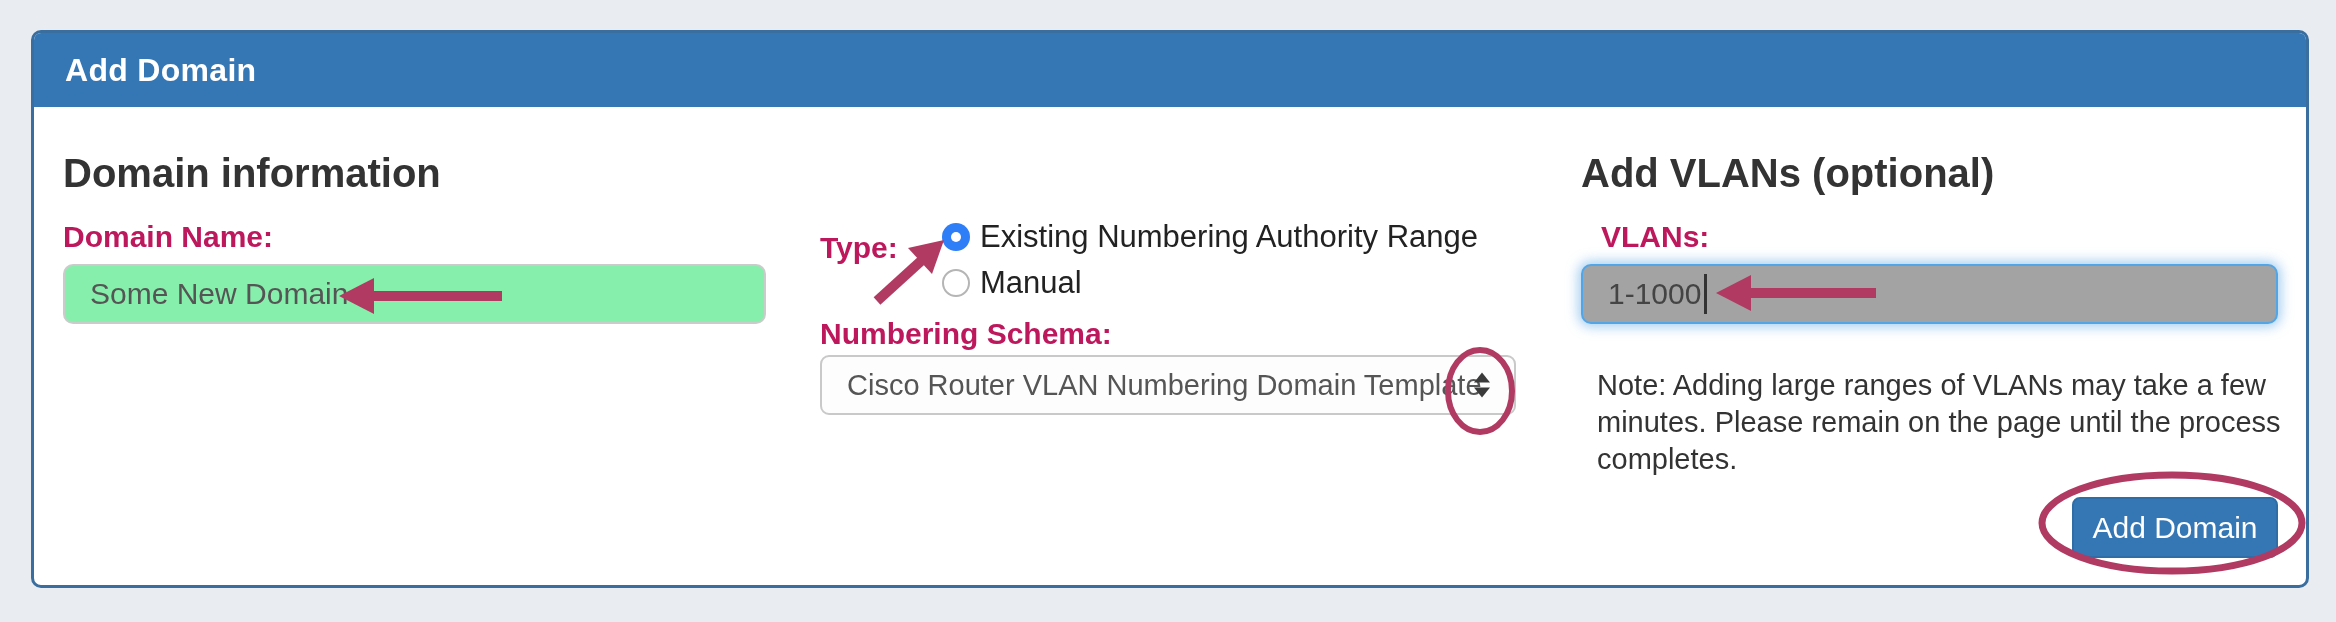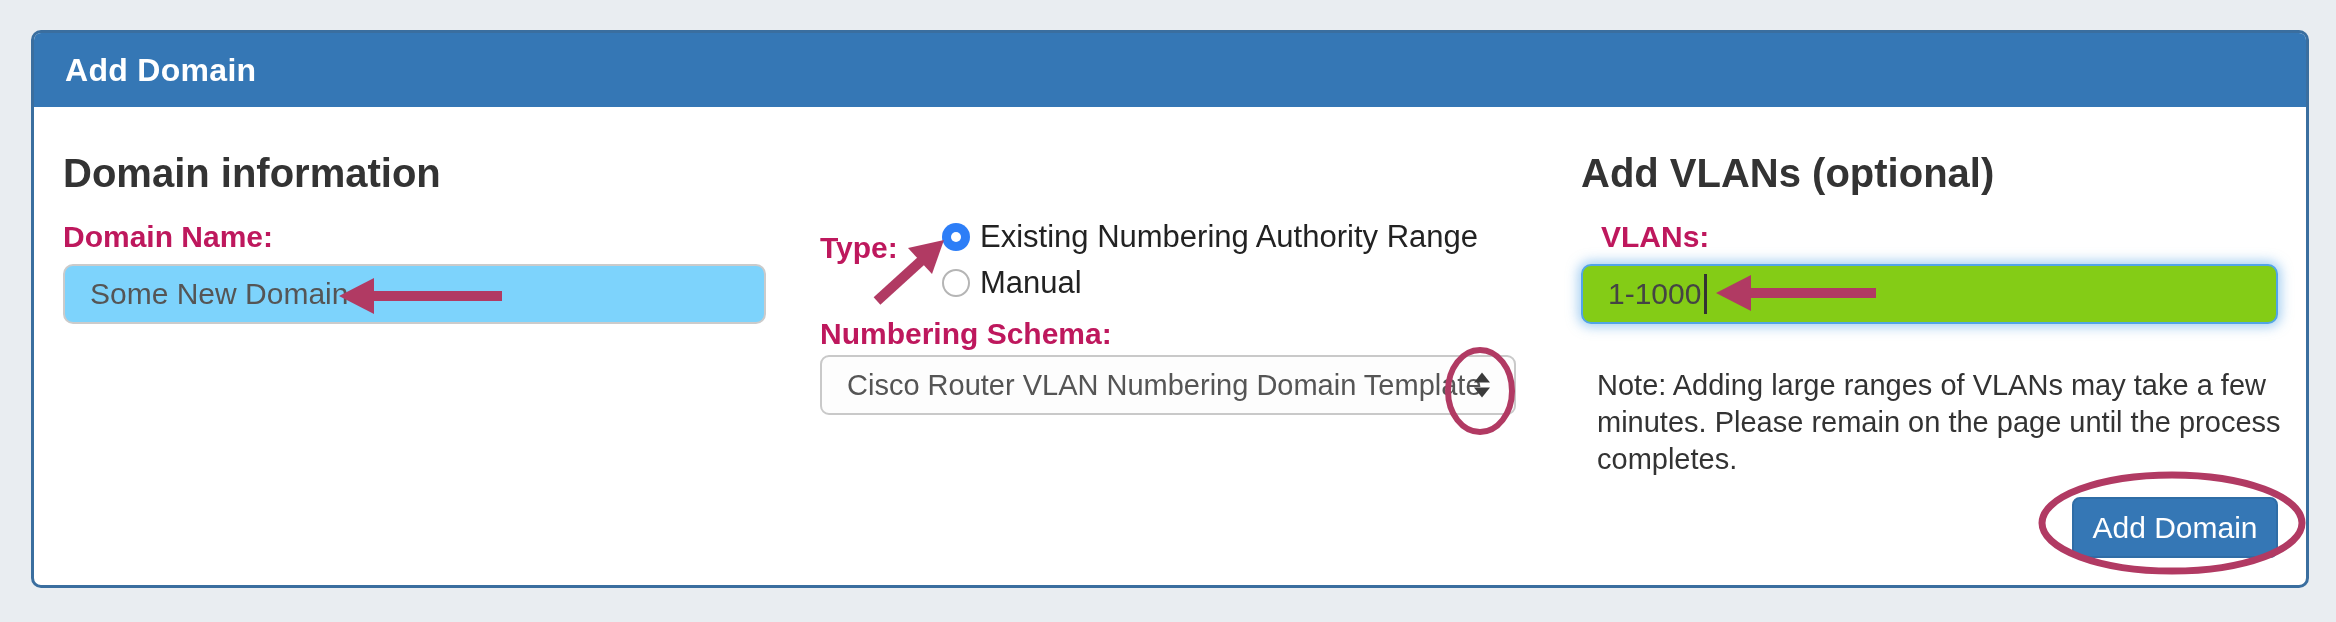--- a/index.html
+++ b/index.html
@@ -34,31 +34,31 @@
     font-size:40px;font-weight:bold;color:#333;line-height:46px;margin:0;
   }
   .field-label{
     position:absolute;
     font-size:30px;font-weight:bold;color:#be185d;line-height:34px;
   }
   .text-input{
     position:absolute;box-sizing:border-box;
     height:60px;
     border:2px solid #cbcbcb;border-radius:10px;
-    background:#7dd3fc;
+    background:#86efac;
     font-family:"Liberation Sans",sans-serif;
     font-size:30px;color:#555;
     padding:0 20px 0 25px;
     outline:none;
   }
   .vlan-input{
     position:absolute;box-sizing:border-box;
     height:60px;width:697px;left:1581px;top:264px;
     border:2px solid #52a5e6;border-radius:10px;
-    background:#84cc16;
+    background:#a3a3a3;
     box-shadow:0 0 12px 3px rgba(92,168,230,.55);
     display:flex;align-items:center;
     padding-left:25px;
     font-size:30px;color:#444;
   }
   .text-caret{
     display:inline-block;width:3px;height:40px;
     background:#333;margin-left:3px;
   }
   .radio-row{

